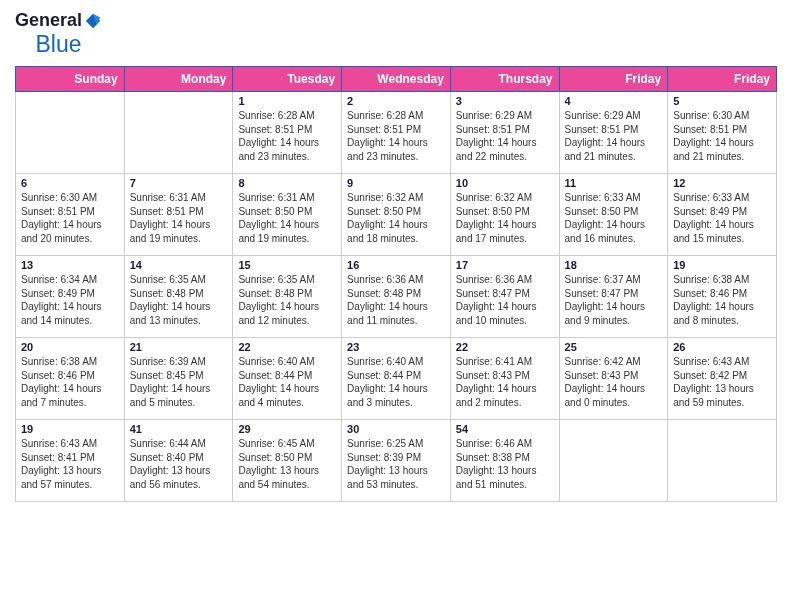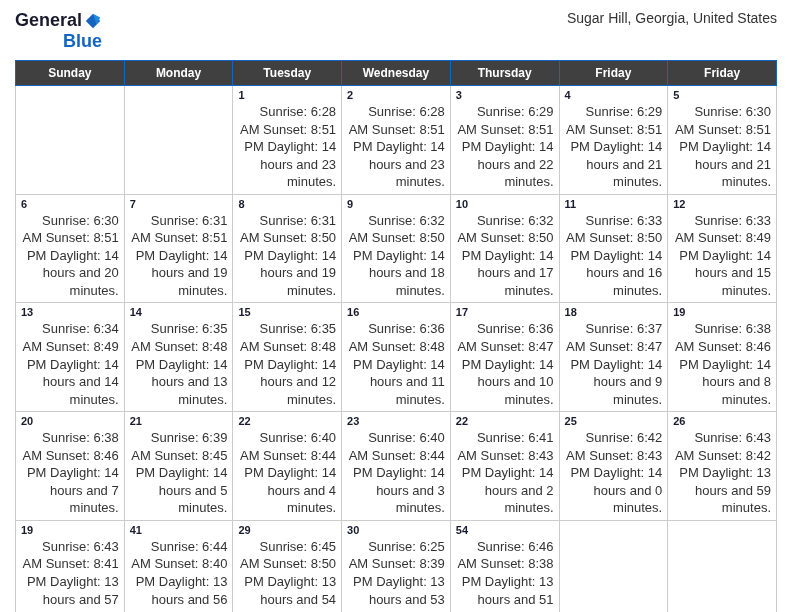--- a/index.html
+++ b/index.html
@@ -18,34 +18,34 @@
     }
     .header {
       display: flex;
       justify-content: space-between;
       align-items: flex-start;
       margin-bottom: 8px;
     }
     .logo {
       display: flex;
       flex-direction: column;
-      align-items: flex-end;
+      align-items: center;
     }
     .logo-text {
       display: flex;
       align-items: center;
     }
     .logo-general {
       font-size: 18px;
       font-weight: bold;
       color: #1a1a2e;
     }
     .logo-blue {
-      font-size: 18px;
-      font-weight: bold;
+      font-size: 23px;
+      font-weight: normal;
       color: #1565c0;
     }
     .logo-icon {
       width: 18px;
       height: 18px;
       margin-left: 2px;
     }
     .title-section {
       text-align: right;
     }
@@ -58,23 +58,23 @@
     .location {
       font-size: 14px;
       color: #333;
     }
     .calendar {
       width: 100%;
       border-collapse: collapse;
       border: 1px solid #ccc;
     }
     .calendar th {
-      background-color: #404040;
+      background-color: #ec4899;
       color: #fff;
-      text-align: center;
+      text-align: right;
       padding: 5px 6px;
       font-size: 12px;
       border: 1px solid #1565c0;
       font-weight: bold;
     }
     .calendar td {
       vertical-align: top;
       border: 1px solid #ccc;
       padding: 3px 5px;
       font-size: 9.5px;
@@ -84,23 +84,22 @@
     }
     .day-num {
       font-size: 11px;
       font-weight: bold;
       color: #1a1a2e;
       display: block;
       margin-bottom: 2px;
     }
     .day-info {
       line-height: 1.35;
-      font-size: 13px;
+      font-size: 10px;
       color: #333;
-      text-align: right;
     }
     .empty {
       background: #fff;
     }
   </style>
 </head>
 <body>
 
 <div class="page">
   <div class="header">
@@ -110,21 +109,20 @@
         <svg class="logo-icon" viewBox="0 0 20 20">
           <polygon points="10,2 18,10 10,18 2,10" fill="#1565c0"></polygon>
           <polygon points="10,2 18,6 14,14" fill="#1e88e5"></polygon>
         </svg>
       </div>
       <div>
         <span class="logo-blue">Blue</span>
       </div>
     </div>
     <div class="title-section">
-      <div class="location">Sugar Hill, Georgia, United States</div>
     </div>
   </div>
 
   <table class="calendar">
     <thead>
       <tr>
         <th>Sunday</th>
         <th>Monday</th>
         <th>Tuesday</th>
         <th>Wednesday</th>

